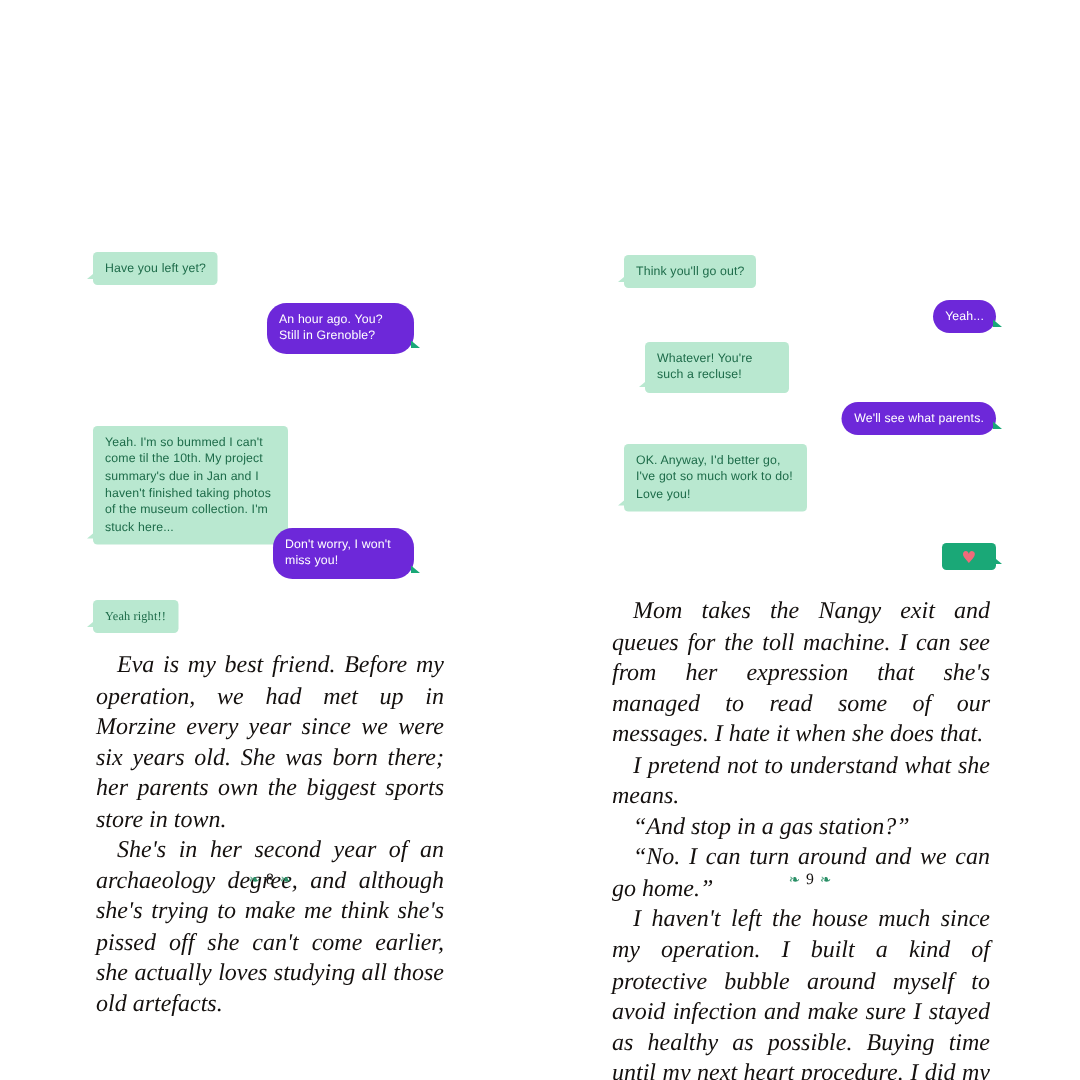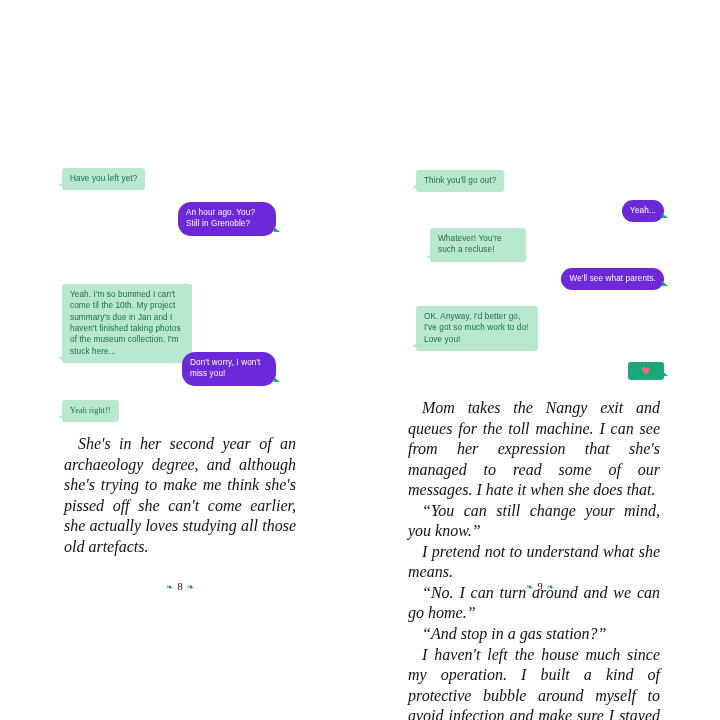--- a/index.html
+++ b/index.html
@@ -166,54 +166,54 @@
 
       <div class="bubble them" style="left:6px; top:92px; width:130px;margin-top:32px;">Yeah. I'm so bummed I can't come til the 10th. My project summary's due in Jan and I haven't finished taking photos of the museum collection. I'm stuck here...</div>
 
       <div class="bubble me" style="right:28px; top:192px; width:94px;margin-left:28px;">Don't worry, I won't miss you!</div>
 
       <div class="bubble them" style="left:6px; top:240px; max-width:90px;font-family:Liberation Serif, serif;">Yeah right!!</div>
 
     </div>
 
     <div class="prose">
+      <p>Eva is my best friend. Before my operation, we had met up in Morzine every year since we were six years old. She was born there; her parents own the biggest sports store in town.</p>
       <p>She's in her second year of an archaeology degree, and although she's trying to make me think she's pissed off she can't come earlier, she actually loves studying all those old artefacts.</p>
     </div>
 
     <div class="folio">
       <span class="orn">❧</span><span class="num">8</span><span class="orn">❧</span>
     </div>
   </div>
 
   <div class="page page-right">
 
     <div class="chat">
 
       <div class="bubble them" style="left:6px; top:10px; max-width:100px;">Think you'll go out?</div>
 
       <div class="bubble me" style="right:6px; top:40px; max-width:70px;">Yeah...</div>
 
       <div class="bubble them" style="left:20px; top:68px; width:96px;">Whatever! You're such a recluse!</div>
 
       <div class="bubble me" style="right:6px; top:108px; max-width:110px;">We'll see what parents.</div>
 
-      <div class="bubble them" style="left:6px; top:146px; width:122px;">OK. Anyway, I'd better go, I've got so much work to do! Love you!</div>
+      <div class="bubble them" style="left:6px; top:136px; width:122px;">OK. Anyway, I'd better go, I've got so much work to do! Love you!</div>
 
       <div class="heart-bubble" style="right:6px; top:202px;">
         <span class="heart-glyph">♥</span>
       </div>
 
     </div>
 
     <div class="prose">
       <p>Mom takes the Nangy exit and queues for the toll machine. I can see from her expression that she's managed to read some of our messages. I hate it when she does that.</p>
-      <p>“You can still change your mind, you know.”</p>
       <p>I pretend not to understand what she means.</p>
+      <p>“And stop in a gas station?”</p>
       <p>“No. I can turn around and we can go home.”</p>
-      <p>“And stop in a gas station?”</p>
       <p>I haven't left the house much since my operation. I built a kind of protective bubble around myself to avoid infection and make sure I stayed as healthy as possible. Buying time until my next heart procedure. I did my high</p>
     </div>
 
     <div class="folio">
       <span class="orn">❧</span><span class="num">9</span><span class="orn">❧</span>
     </div>
   </div>
 
 </div>
 

